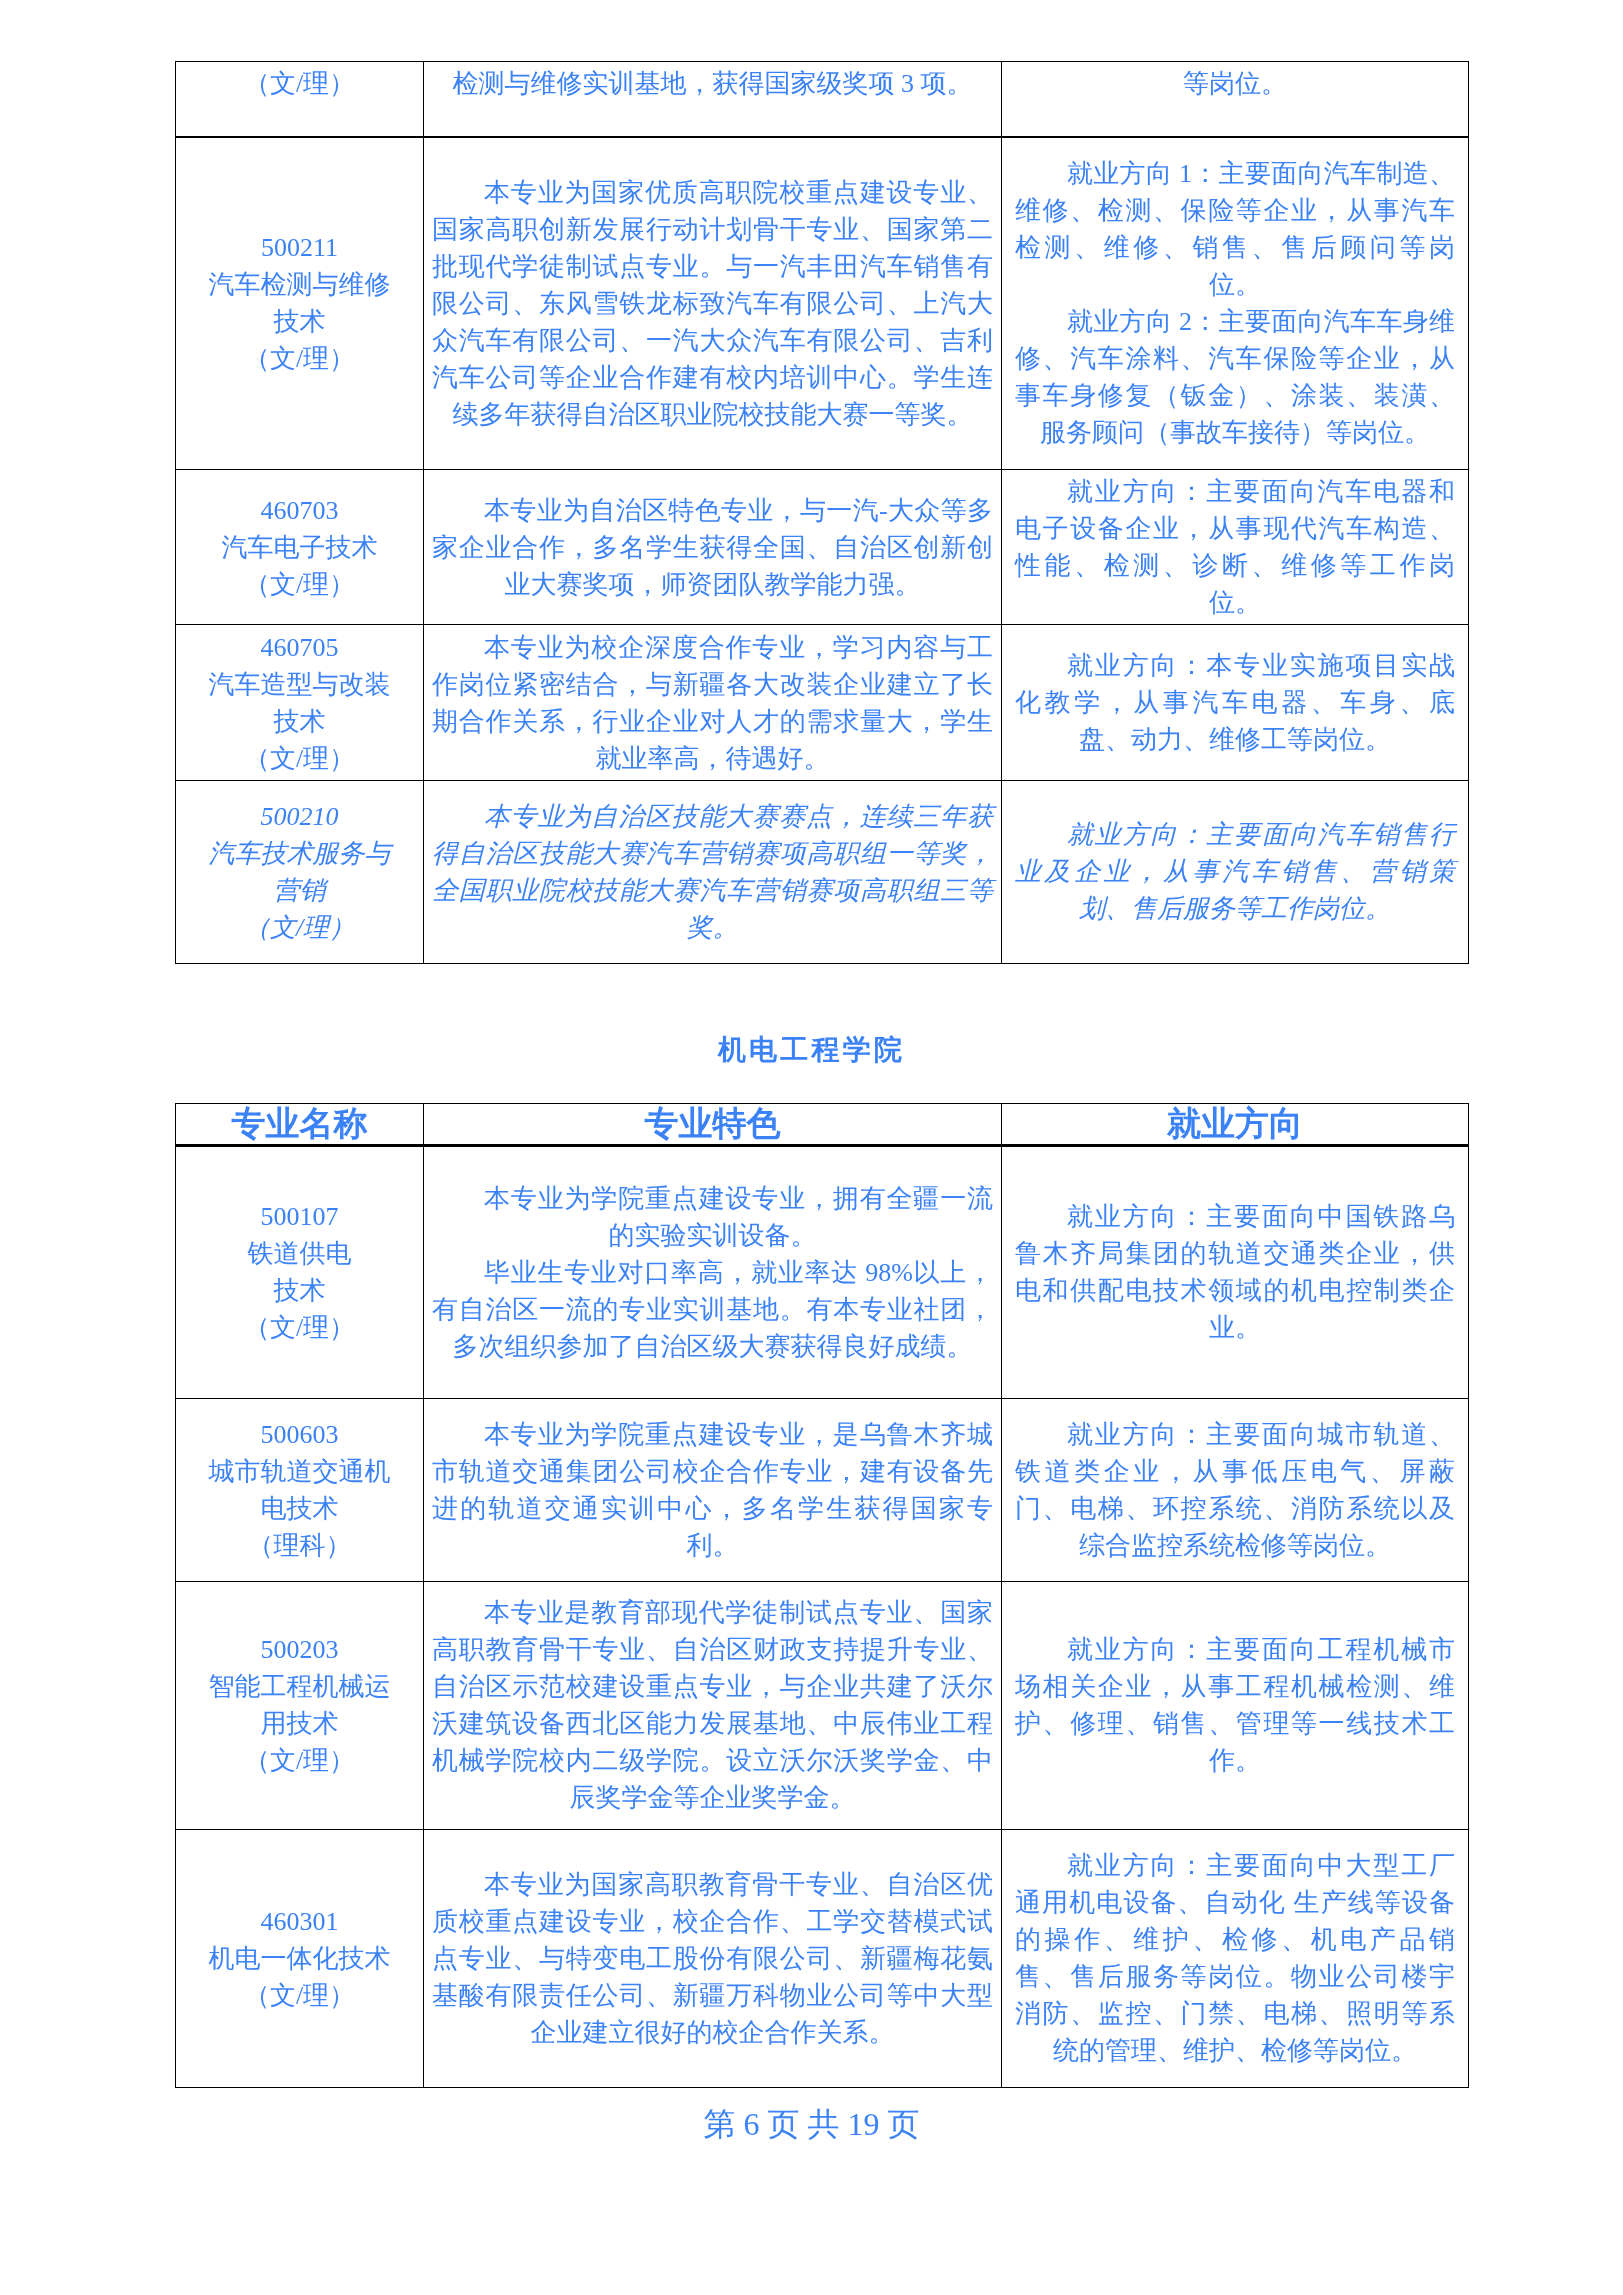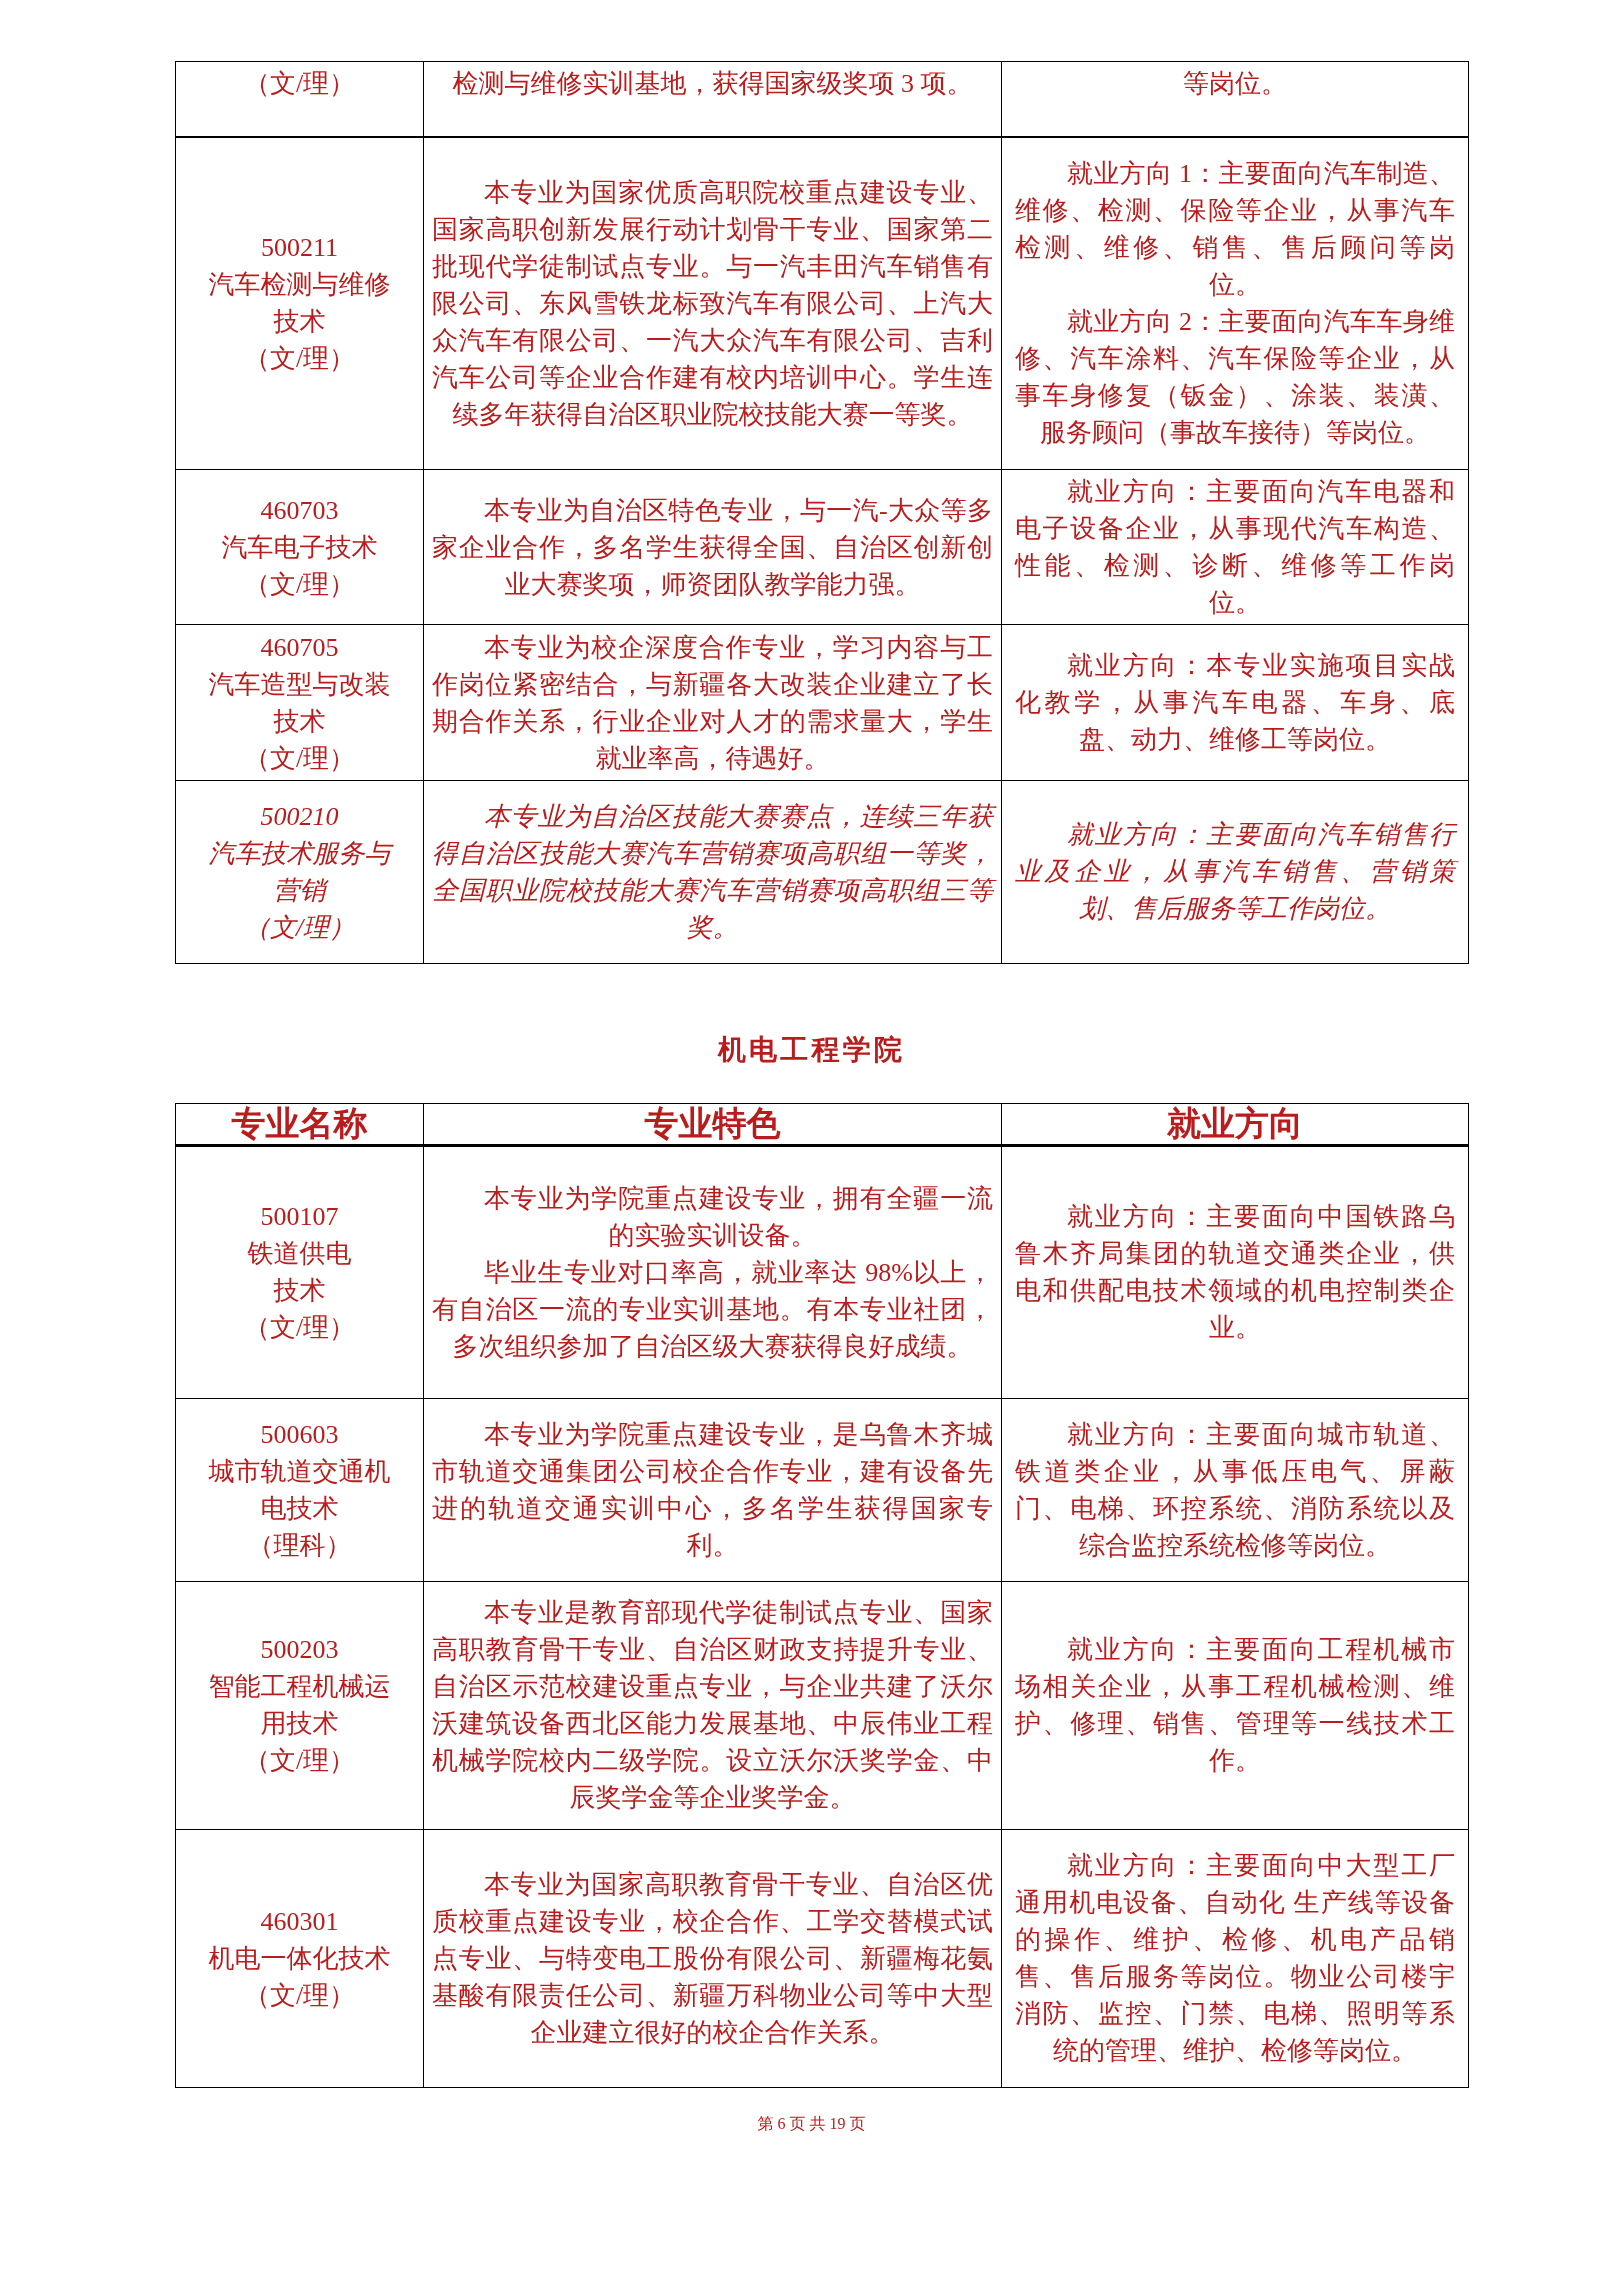--- a/index.html
+++ b/index.html
@@ -2,21 +2,21 @@
 <html style="font-size:13px"><head>
 <meta charset="utf-8">
 <style>
   * { margin: 0; padding: 0; box-sizing: border-box; }
   html, body { background: #888; }
   .page {
     position: relative;
     width: 1623px;
     height: 2295px;
     background: #ffffff;
-    color: #b91c1c;
+    color: #3b82f6;
     font-family: "Liberation Serif", "DejaVu Serif", serif;
     padding-top: 61px;
     overflow: hidden;
   }
   table.doc-table {
     border-collapse: collapse;
     table-layout: fixed;
     margin-left: 175px;
     width: 1293px;
     font-size: 26px;
@@ -67,22 +67,22 @@
     text-align: center;
     font-size: 28px;
     font-weight: 600;
     letter-spacing: 3.2px;
     line-height: 45px;
     margin-top: 63px;
     margin-bottom: 31px;
   }
   .footer {
     text-align: center;
-    font-size: 16px;
-    margin-top: 26px;
+    font-size: 32px;
+    margin-top: 15px;
     font-family: "Liberation Serif", "DejaVu Serif", serif;
   }
 </style>
 </head>
 <body>
 
 <div class="page">
 
   <table class="doc-table" id="t1">
     <colgroup>

